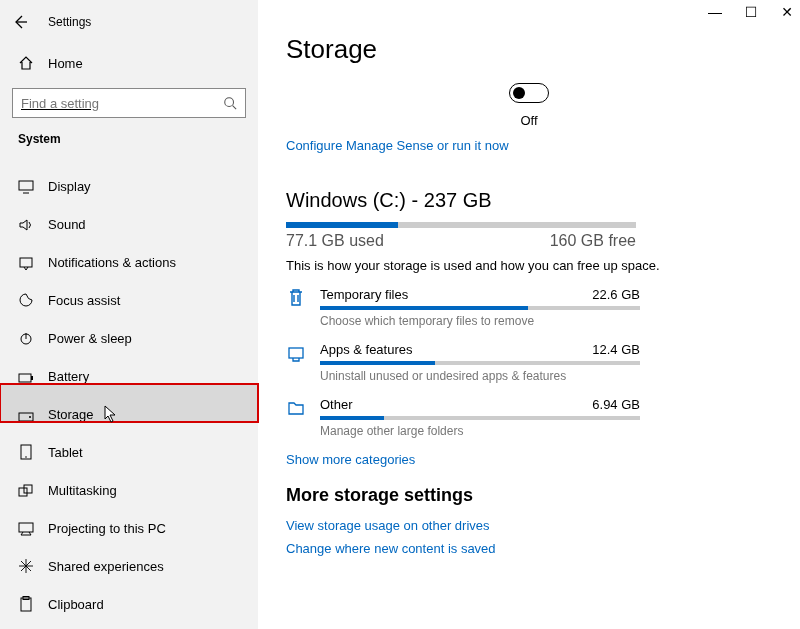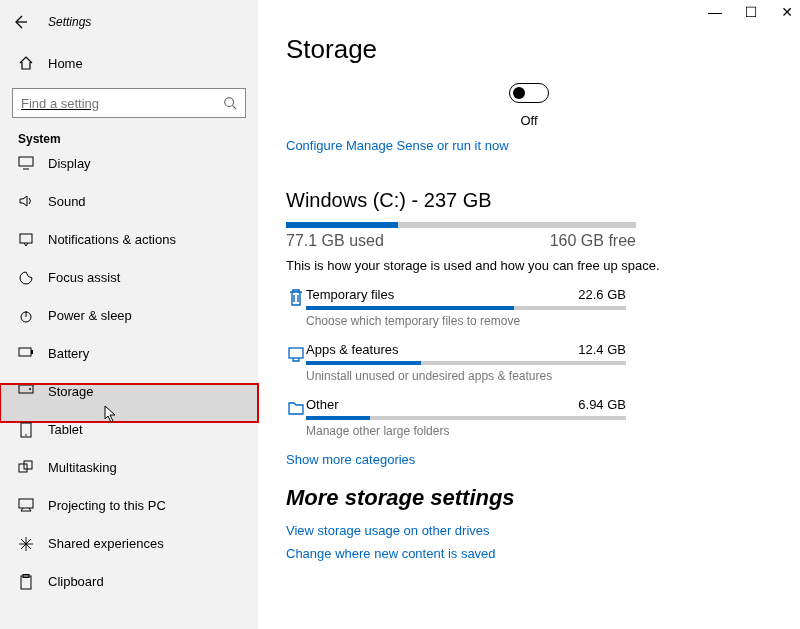--- a/index.html
+++ b/index.html
@@ -1,50 +1,50 @@
 <!DOCTYPE html>
 <html><head>
 <meta charset="utf-8">
 <style>
   * { box-sizing: border-box; margin: 0; padding: 0; font-family: "Segoe UI", Arial, sans-serif; }
   body { width: 800px; height: 629px; background: #fff; overflow: hidden; position: relative; font-size: 13px; }
   .window { display: flex; height: 100%; }
   .sidebar { width: 258px; background: #f2f2f2; display: flex; flex-direction: column; padding-top: 6px; }
-  .top-row { display: flex; align-items: center; height: 32px; padding-left: 10px; gap: 18px; font-style: italic; }
+  .top-row { display: flex; align-items: center; height: 32px; padding-left: 10px; gap: 18px; }
   .back-arrow { width: 20px; height: 20px; display:flex;align-items:center;justify-content:center; cursor:pointer;}
   .app-title { font-size: 12px; }
   .home-row { display:flex; align-items:center; height:38px; padding-left:18px; gap:14px; cursor:pointer; margin-top:6px;}
   .search-box { margin: 6px 12px 10px 12px; height: 30px; border: 1px solid #888; background:#fff; display:flex; align-items:center; padding: 0 8px; text-decoration: underline; }
   .search-box input { border:none; outline:none; flex:1; font-size:13px; background:transparent;}
   .section-label { font-weight:600; font-size:12px; padding:4px 18px 10px 18px; }
   .nav { display:flex; flex-direction:column; }
-  .nav-item { display:flex; align-items:flex-start; height:38px; padding-left:18px; gap:14px; cursor:pointer; font-size:13px; color:#000; position:relative;}
+  .nav-item { display:flex; align-items:flex-end; height:38px; padding-left:18px; gap:14px; cursor:pointer; font-size:13px; color:#000; position:relative;}
   .nav-item .icon { width:16px; display:flex; align-items:center; justify-content:center; }
   .nav-item.selected { background:#d9d9d9; }
   .highlight-box { border:2px solid #d40000; position:absolute; inset:-1px -1px -1px -1px; pointer-events:none;}
   .main { flex:1; padding: 34px 28px 0 28px; overflow:hidden; position:relative;}
   .page-title { font-size:26px; font-weight:400; margin-bottom:18px; }
   .desc { font-size:13px; color:#222; line-height:1.4; max-width:360px; margin-bottom:10px;}
   .toggle-row { display:flex; align-items:center; gap:10px; margin-bottom:10px;flex-direction:column;}
   .toggle { width:40px; height:20px; border:1px solid #000; border-radius:10px; position:relative; background:#fff; cursor:pointer;}
   .toggle .knob { width:12px; height:12px; background:#000; border-radius:50%; position:absolute; left:3px; top:3px;}
   .link { color:#0067c0; font-size:13px; cursor:pointer; display:inline-block;}
   .drive-title { font-size:20px; margin-top:36px; margin-bottom:10px; }
   .bar { width:350px; height:6px; background:#ccc; position:relative; margin-bottom:4px;}
   .bar .used { position:absolute; left:0; top:0; height:100%; background:#0067c0; width:32%;}
   .bar-labels { display:flex; justify-content:space-between; width:350px; font-size:16px; color:#555; margin-bottom:8px;}
   .usage-desc { font-size:13px; margin-bottom:14px;}
-  .cat { display:flex; margin-bottom:14px; cursor:pointer;}
+  .cat { display:flex; gap:14px; margin-bottom:14px; cursor:pointer;}
   .cat .caticon { width:20px; height:20px; display:flex;align-items:center;justify-content:center; color:#0067c0; margin-top:1px;}
   .cat .catbody { flex:1; }
   .cat .catrow1 { display:flex; justify-content:space-between; width:320px; font-size:13px;}
   .cat .catbar { width:320px; height:4px; background:#ccc; margin:4px 0 4px 0; position:relative;}
   .cat .catbar .fill { position:absolute;left:0;top:0;height:100%;background:#0067c0;}
   .cat .cathint { font-size:12px; color:#777;}
-  .section-h { font-size:22px; font-weight:600; margin-top:18px; margin-bottom:12px;font-style:italic;}
+  .section-h { font-size:18px; font-weight:600; margin-top:18px; margin-bottom:12px;}
   .wincontrols { position:absolute; top:4px; right:6px; display:flex; gap:22px; font-size:14px; color:#000;}
   .wincontrols span { cursor:pointer; width:14px; text-align:center;}
   svg { display:block; }
   .cursor { position:absolute; left:104px; top:405px; pointer-events:none;}
 </style>
 </head>
 <body>
 
 <div class="window">
   <div class="sidebar">

